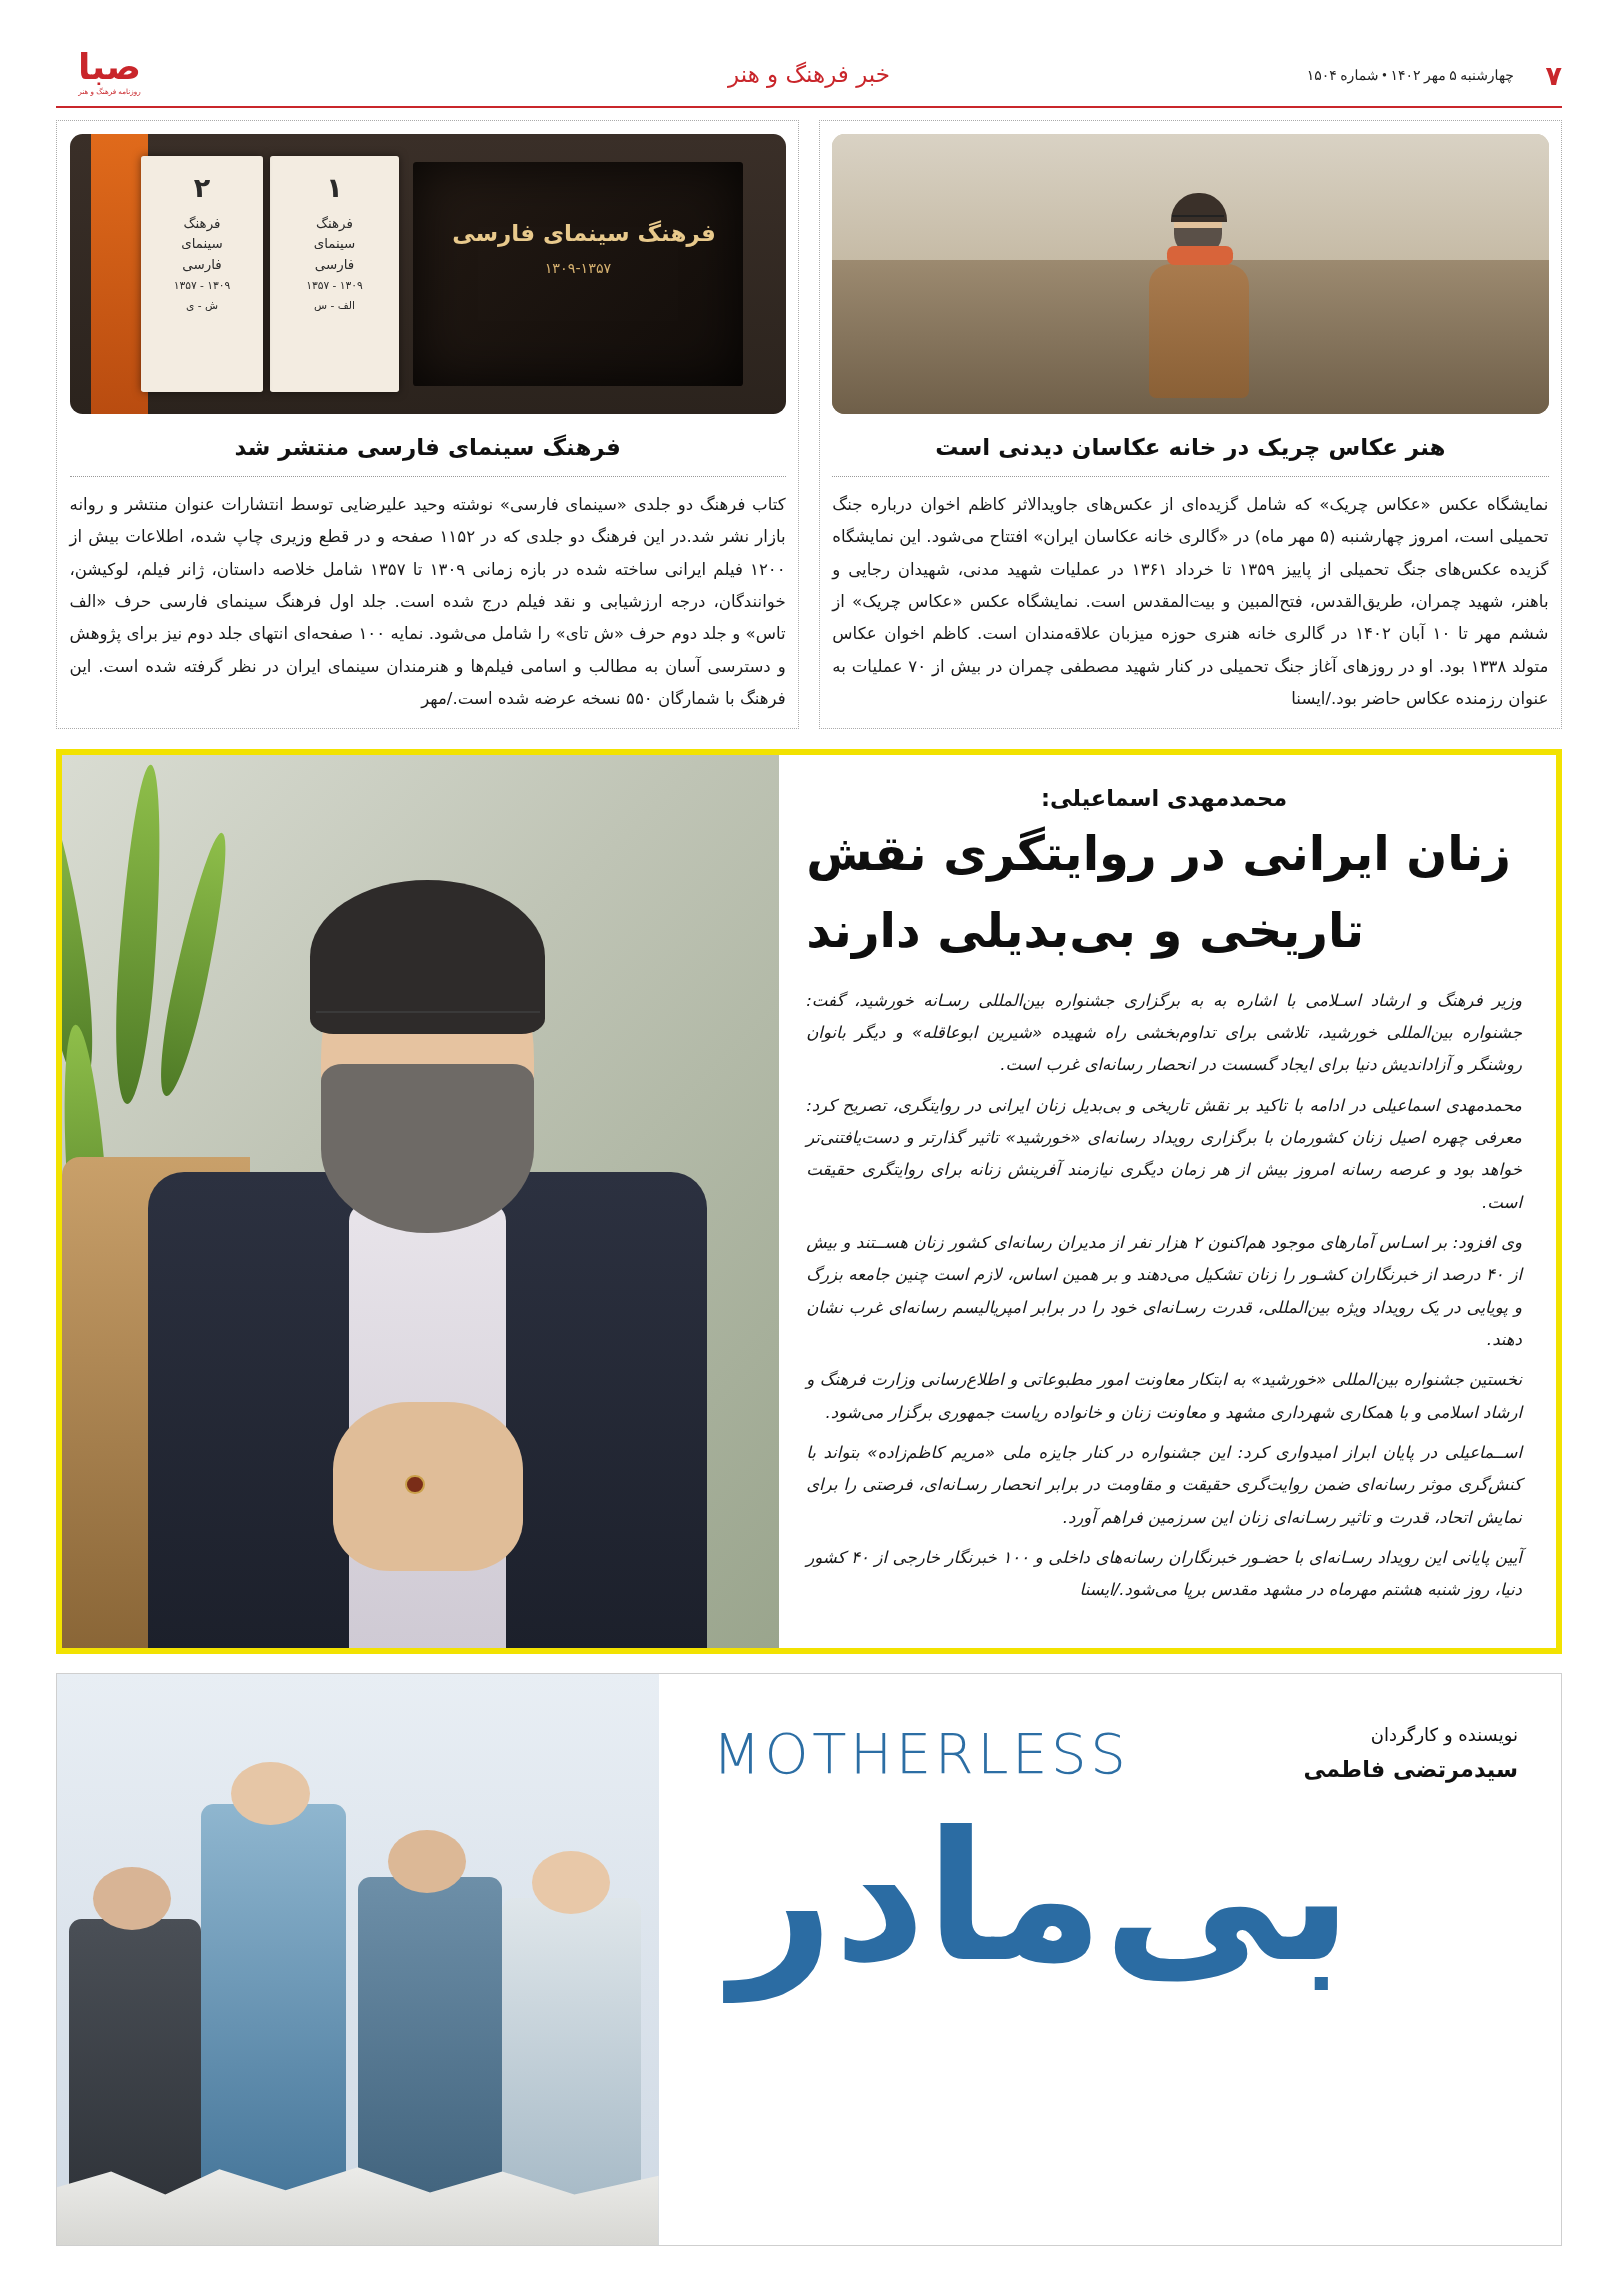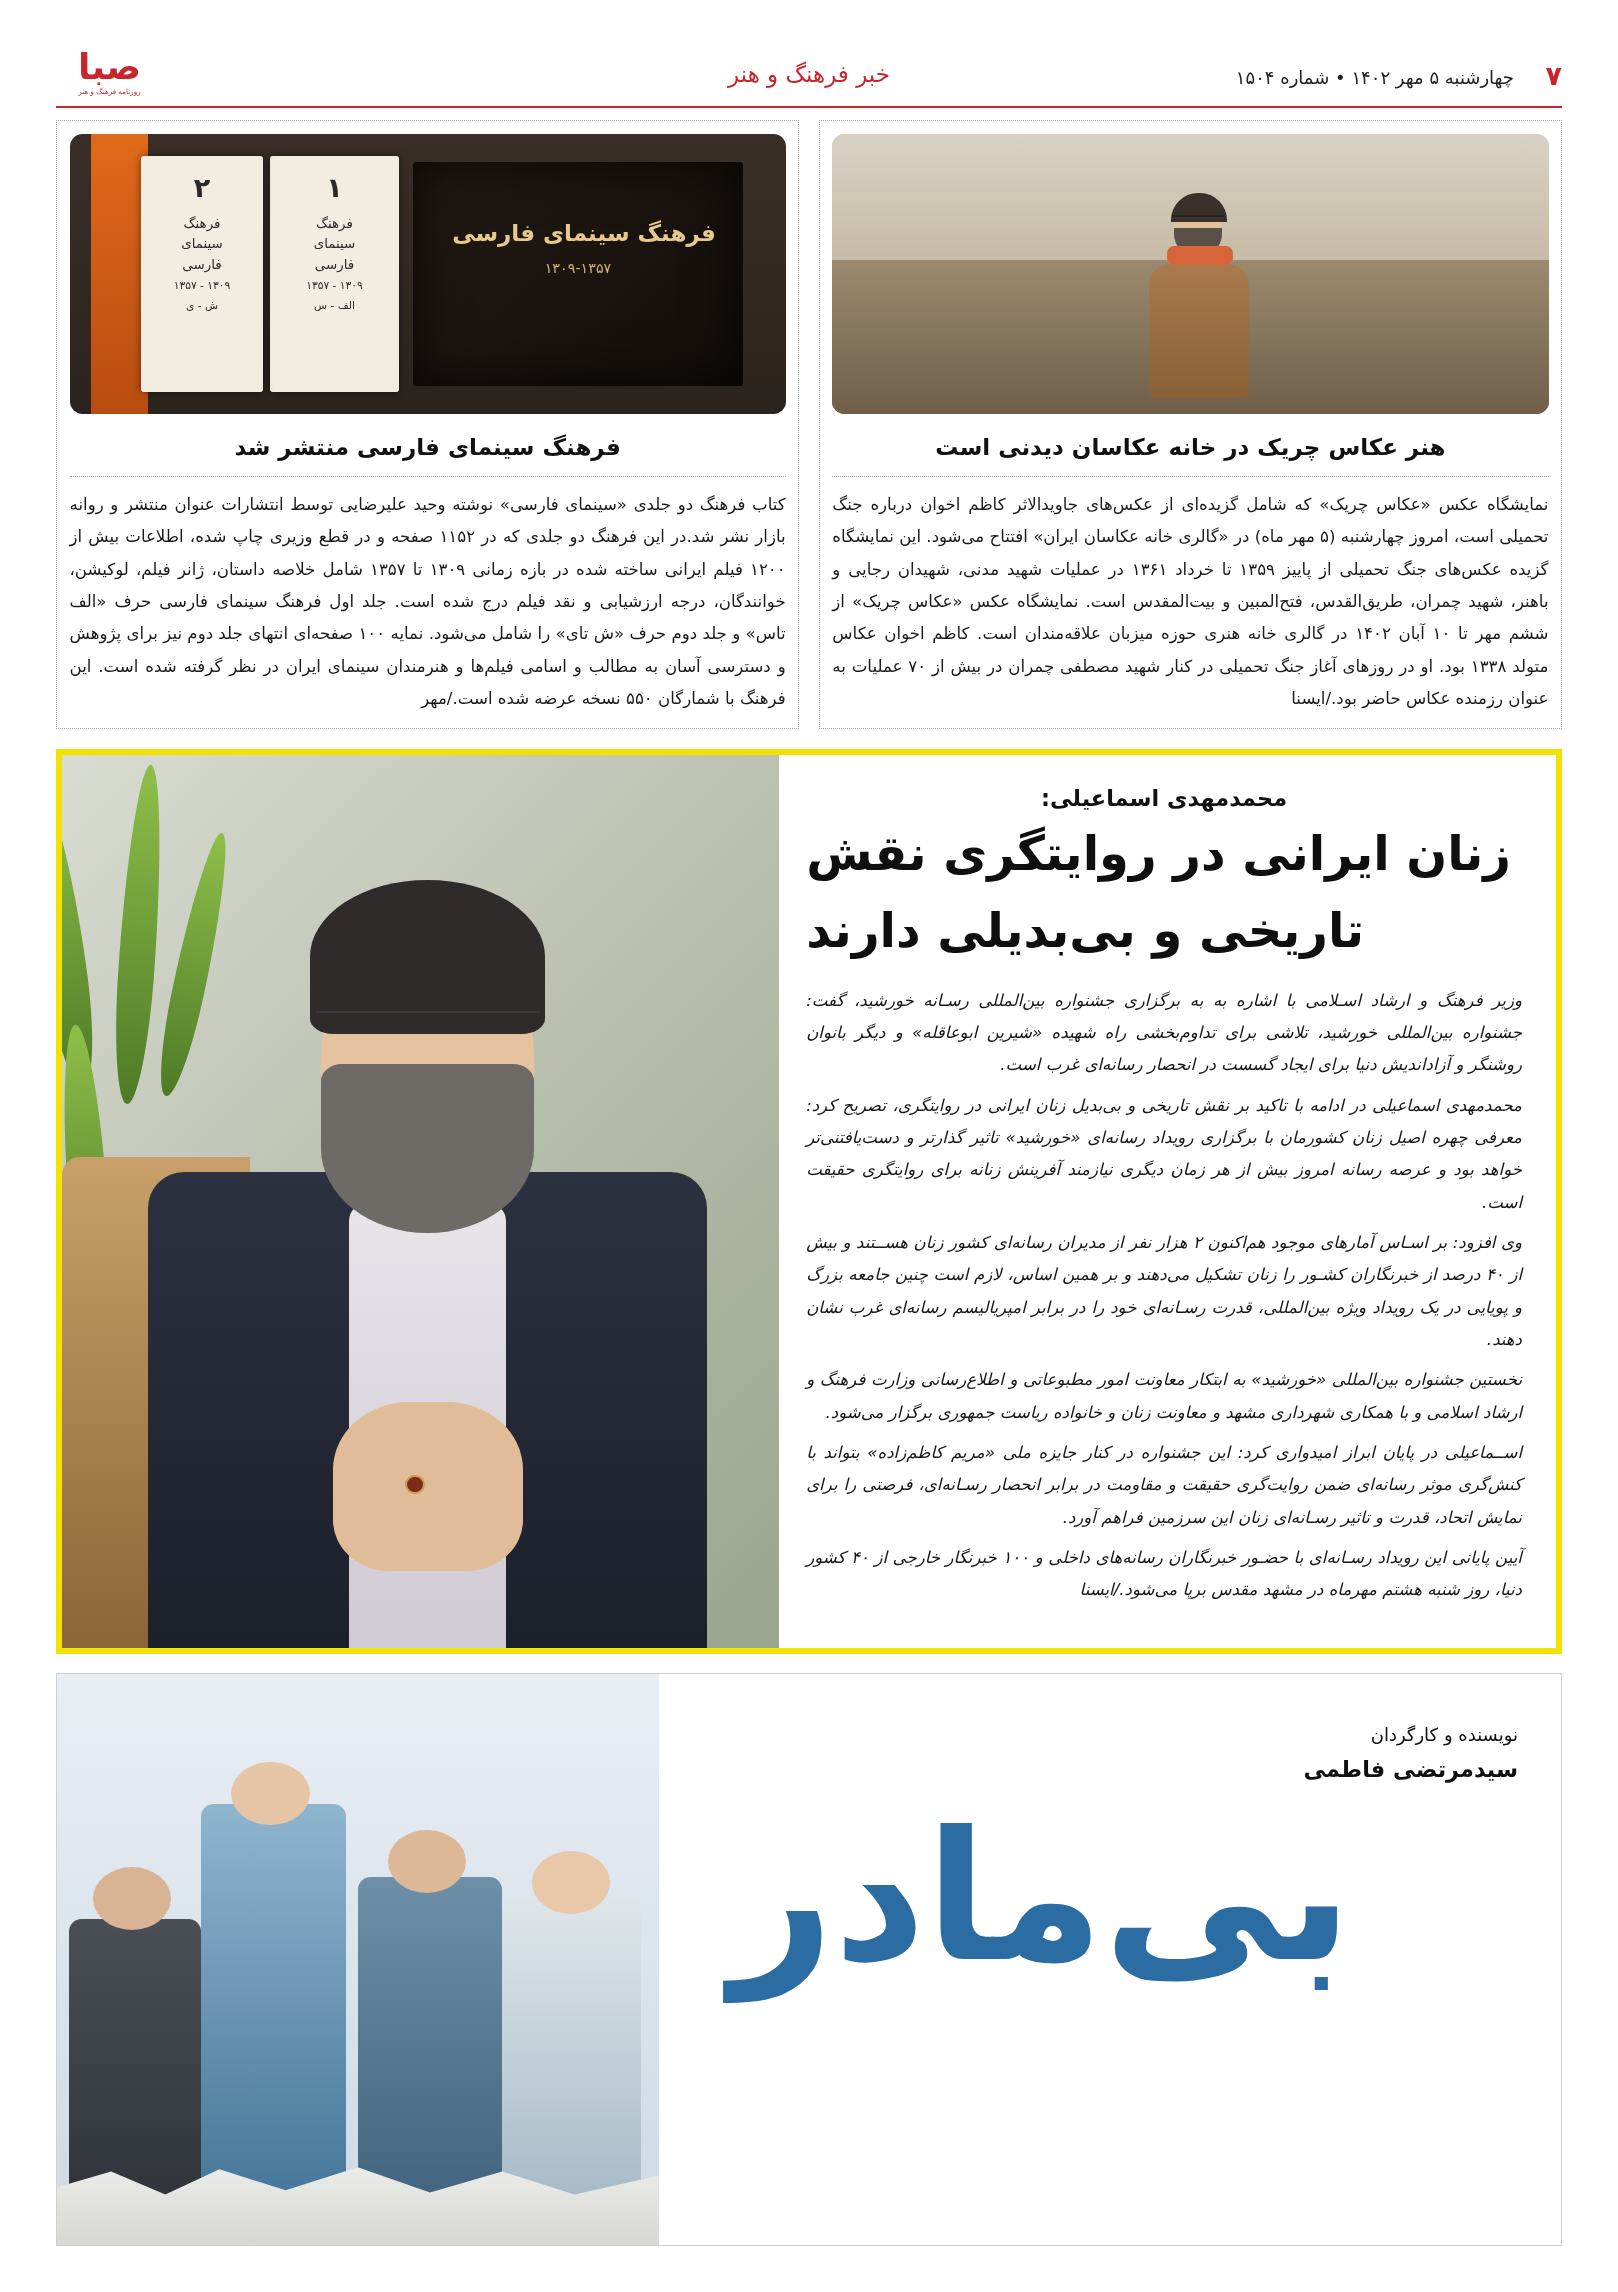--- a/index.html
+++ b/index.html
@@ -37,23 +37,24 @@
     right: 56px;
     top: 3.6px;
     font-size: 27px;
     font-weight: bold;
     color: #c9262b;
   }
   .issue-info {
     position: absolute;
     right: 104px;
     top: 10.7px;
-    font-size: 18px;
+    font-size: 14px;
     color: #222;
     letter-spacing: 0;
+    font-family: Liberation Serif, serif;
   }
   .section-title {
     position: absolute;
     left: 50%;
     transform: translateX(-50%);
     top: 5.4px;
     font-size: 23px;
     font-weight: normal;
     color: #c9262b;
   }
@@ -499,20 +500,21 @@
         <div class="man-hands"></div>
         <div class="man-ring"></div>
       </div>
     </div>
   </div>
 
   <div class="ad">
     <div class="ad-text">
       <div class="ad-credit-label">نویسنده و کارگردان</div>
       <div class="ad-credit-name">سیدمرتضی فاطمی</div>
+      <div class="ad-latin">MOTHERLESS</div>
       <div class="ad-fa-title">بی‌مادر</div>
     </div>
     <div class="ad-photo">
       <div class="grp">
         <div class="p-fig" style="left:2%;  width:22%; height:62%; background:linear-gradient(180deg,#4a4f56,#2c3036);"></div>
         <div class="p-head" style="left:6%;  bottom:60%; width:13%; height:12%; background:#d8b495;"></div>
 
         <div class="p-fig" style="left:24%; width:24%; height:84%; background:linear-gradient(180deg,#8fb6cf,#3e6f94);"></div>
         <div class="p-head" style="left:29%; bottom:80%; width:13%; height:12%; background:#e6c6a6;"></div>
 

